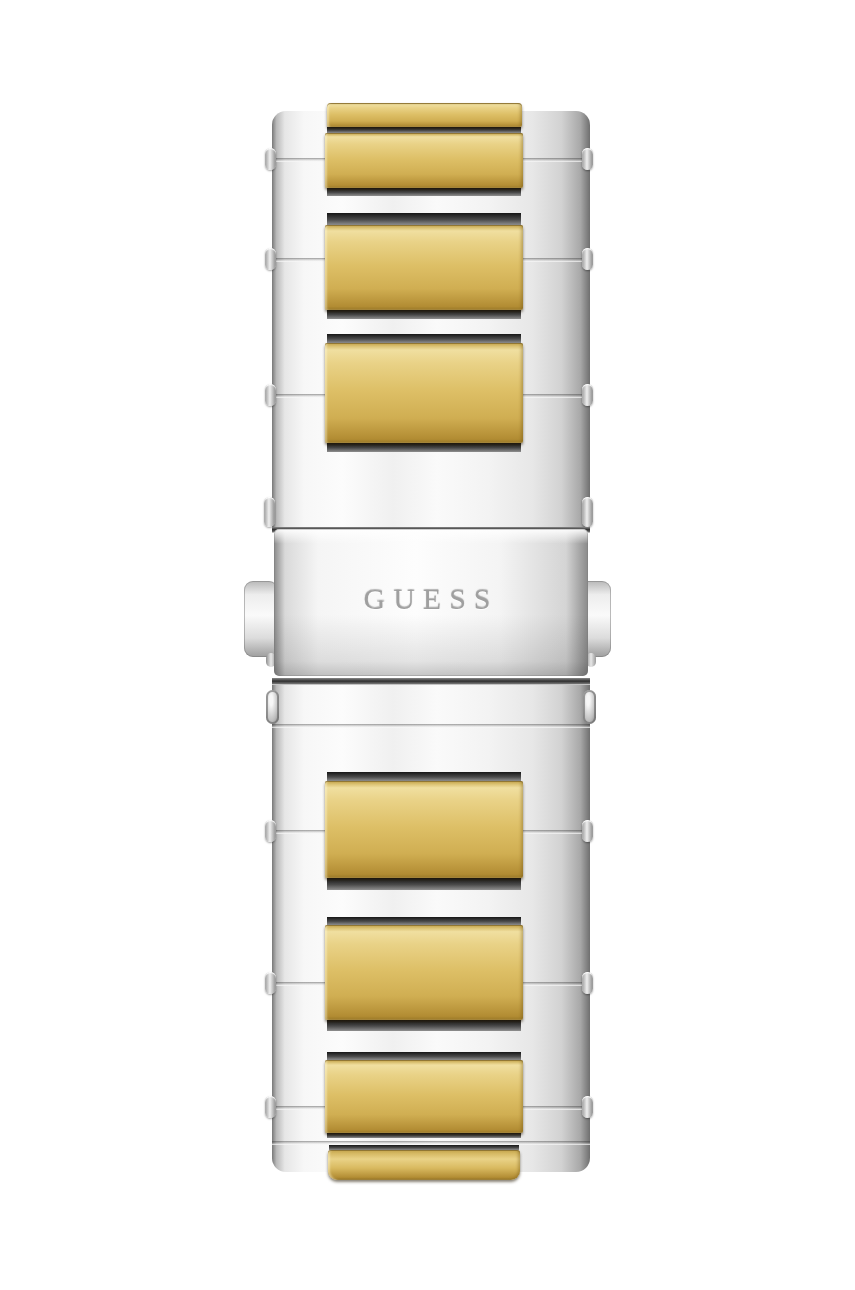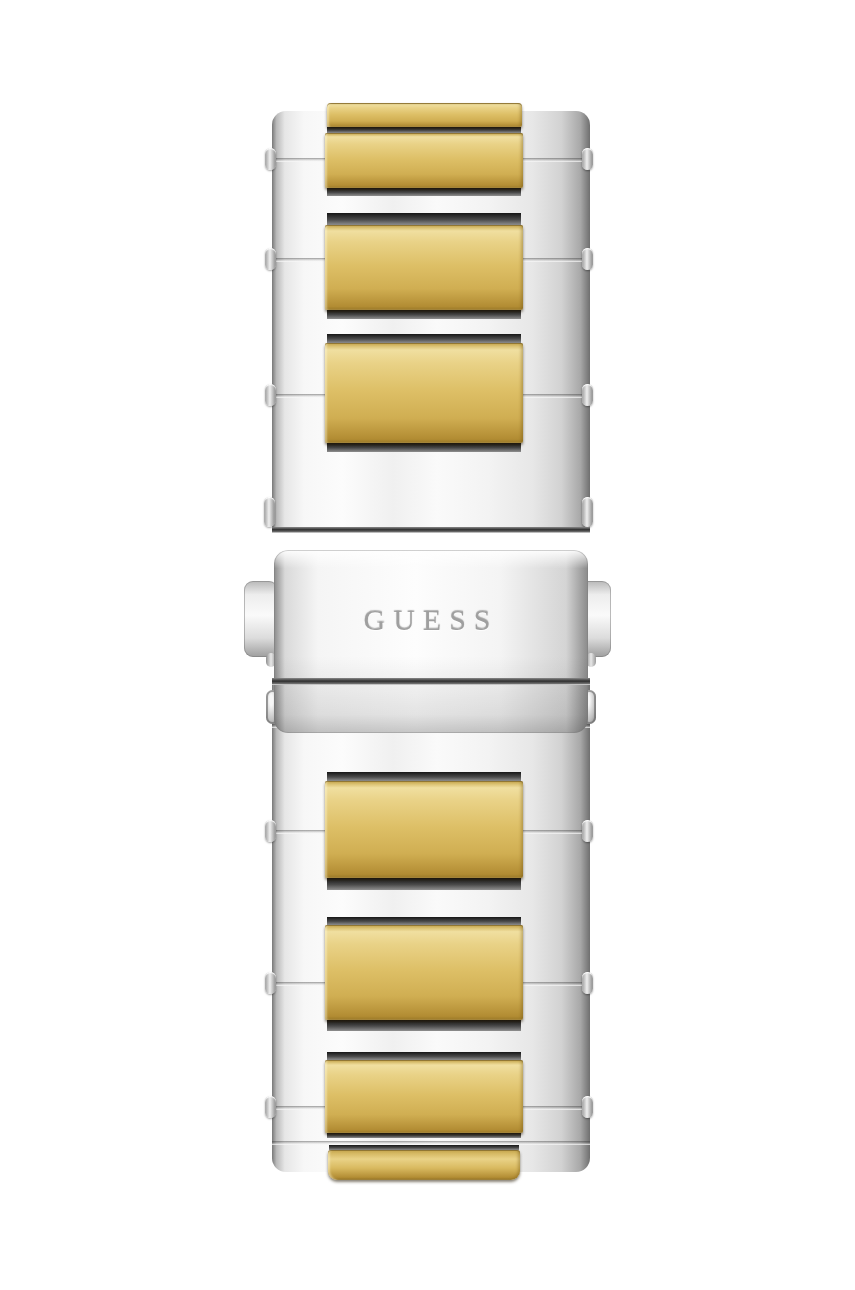--- a/index.html
+++ b/index.html
@@ -67,21 +67,21 @@
   .sepline{
     position:absolute;left:272px;width:318px;height:6px;z-index:3;
     background:linear-gradient(180deg,#8a8a8a 0%,#2f2f2f 45%,#6f6f6f 80%,#f2f2f2 100%);
   }
   .pusher{
     position:absolute;width:34px;height:76px;z-index:2;border-radius:9px;
     background:linear-gradient(180deg,#b8b8b8 0%,#ededed 18%,#fafafa 45%,#dcdcdc 75%,#9e9e9e 100%);
     box-shadow:inset 0 0 0 1px rgba(110,110,110,.45);
   }
   .clasp-cover{
-    position:absolute;left:274px;top:550px;width:314px;height:183px;z-index:3;border-radius:14px;
+    position:absolute;left:274px;top:529px;width:314px;height:147px;z-index:3;border-radius:5px;
     background:
       linear-gradient(180deg,rgba(255,255,255,.95) 0%,rgba(255,255,255,0) 10%,rgba(0,0,0,0) 58%,rgba(0,0,0,.10) 90%,rgba(0,0,0,.22) 100%),
       linear-gradient(90deg,#8a8a8a 0%,#d9d9d9 3.5%,#f5f5f5 14%,#fdfdfd 45%,#f4f4f4 72%,#d4d4d4 93%,#8a8a8a 100%);
     box-shadow:inset 0 0 0 1px rgba(120,120,120,.35);
   }
   .brand{
     position:absolute;left:0;right:0;top:55px;text-align:center;z-index:4;
     font-family:"Liberation Serif",serif;font-size:30px;font-weight:500;
     letter-spacing:8px;line-height:1;
     color:var(--engraving,#9f9f9f);

